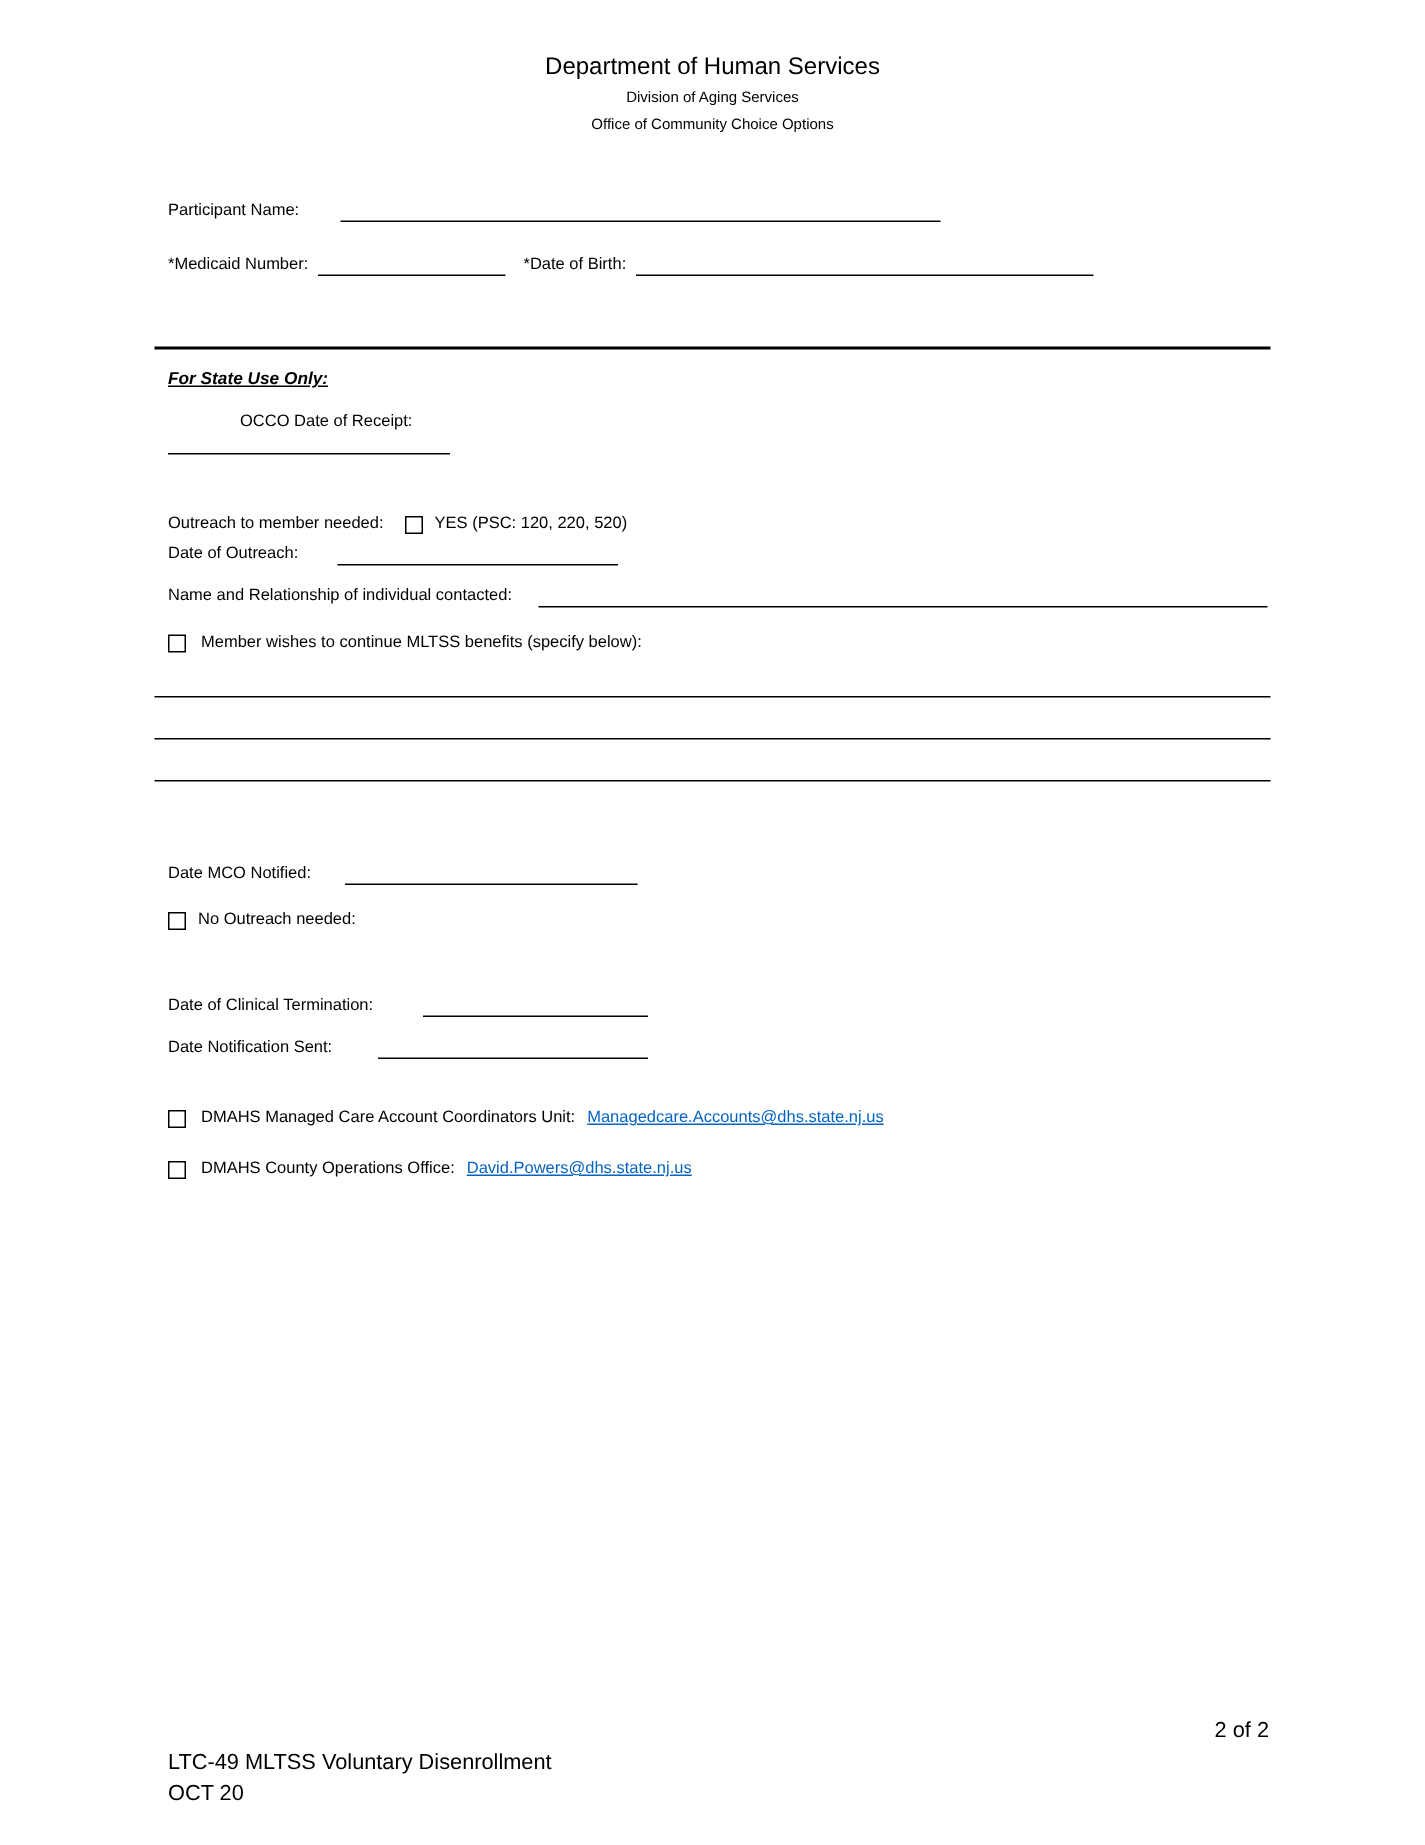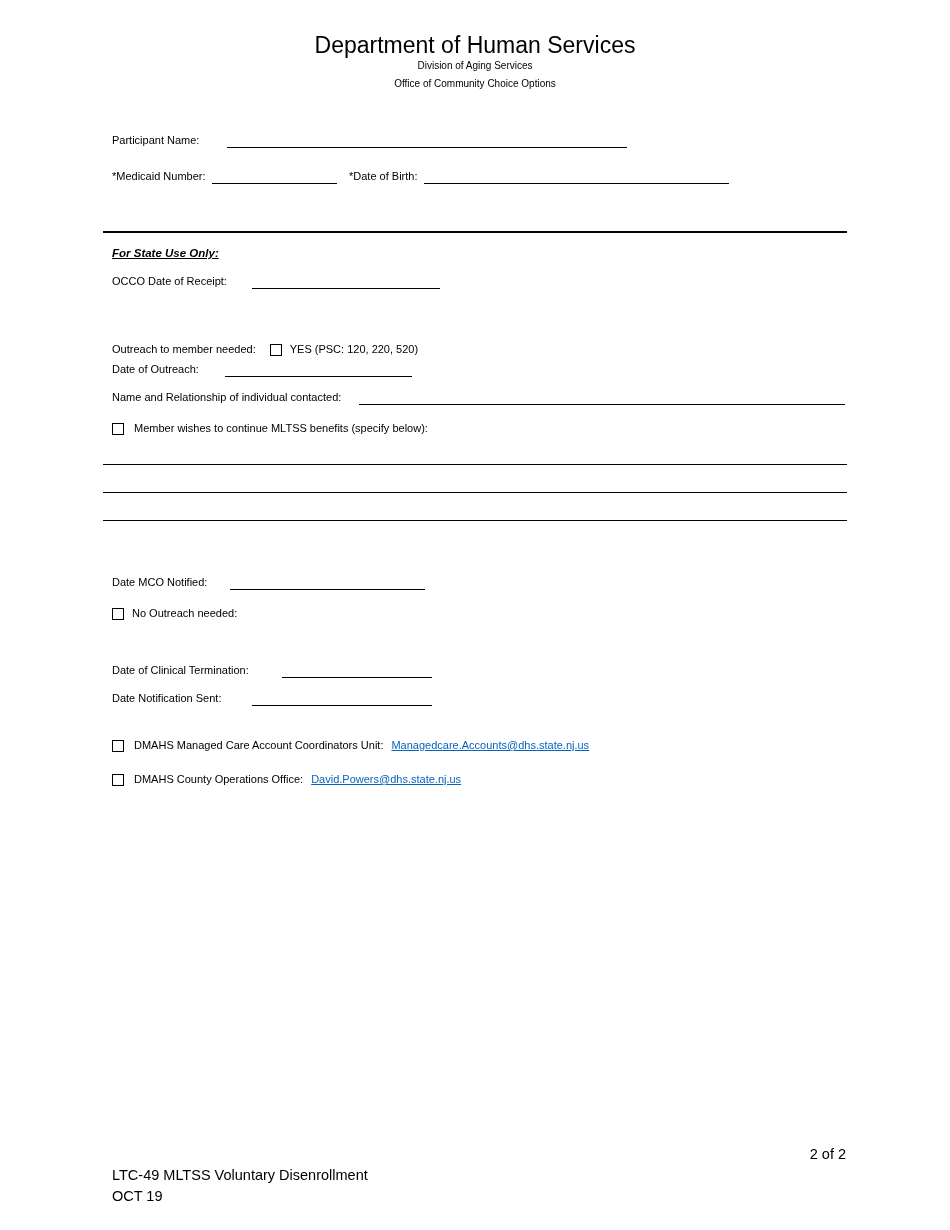--- a/index.html
+++ b/index.html
@@ -4,21 +4,21 @@
 <style>
   :root { --link:#0563C1; --text:#000000; --bg:#ffffff; }
   * { box-sizing:border-box; }
   html,body { margin:0; padding:0; background:#e8e8e8; }
   .page {
     position:relative; width:950px; height:1230px; margin:0 auto;
     background:var(--bg); color:var(--text);
     font-family:"Liberation Sans", sans-serif; font-size:11px; line-height:15px;
   }
   .header { position:absolute; top:33px; left:0; width:100%; text-align:center; }
-  .title { font-size:23px; line-height:24px; font-weight:400; }
+  .title { font-size:16px; line-height:24px; font-weight:400; }
   .subtitle { font-size:10px; line-height:18px; }
 
   .row { position:absolute; left:112px; display:flex; align-items:flex-end; white-space:nowrap; }
   .row.center { align-items:center; }
   .lbl { display:inline-block; }
   .u { display:inline-block; border-bottom:1px solid #000; height:14px; overflow:hidden; }
   .cb {
     display:inline-block; width:12px; height:12px; border:1.5px solid #000;
     background:#fff; flex:none; font-size:10px; line-height:10px; text-align:center;
   }
@@ -26,21 +26,21 @@
   .writein { position:absolute; left:103px; width:744px; height:2px; border-top:1.5px solid #000; }
 
   .state-heading { font-style:italic; font-weight:bold; text-decoration:underline; font-size:11.5px; }
   .email-link { color:var(--link); text-decoration:underline; cursor:pointer; }
 
   
   .r-participant { top:133px; }
   .r-ids { top:169px; }
   .rule-top { top:231px; }
   .r-stateuse { top:246px; }
-  .r-occo { top:274px; }
+  .r-occo { top:274px;flex-direction:column; }
   .r-outreach { top:342px; }
   .r-dateoutreach { top:362px; }
   .r-contact { top:390px; width:733px; }
   .r-memberwishes { top:421px; }
   .wline-1 { top:464px; }
   .wline-2 { top:492px; }
   .wline-3 { top:520px; }
   .r-mco { top:575px; }
   .r-nooutreach { top:606px; }
   .r-clinical { top:663px; }
@@ -152,17 +152,17 @@
   </div>
 
   <div class="row r-dmahs2 center">
     <span class="cb"></span>
     <span class="lbl gap10">DMAHS County Operations Office:</span>
     <a class="email-link gap8">David.Powers@dhs.state.nj.us</a>
   </div>
 
   <div class="footer-left">
     <div>LTC-49  MLTSS Voluntary Disenrollment</div>
-    <div>OCT 19</div>
+    <div>OCT 20</div>
   </div>
   <div class="footer-right">2 of 2</div>
 
 </div>
 
 </body></html>

